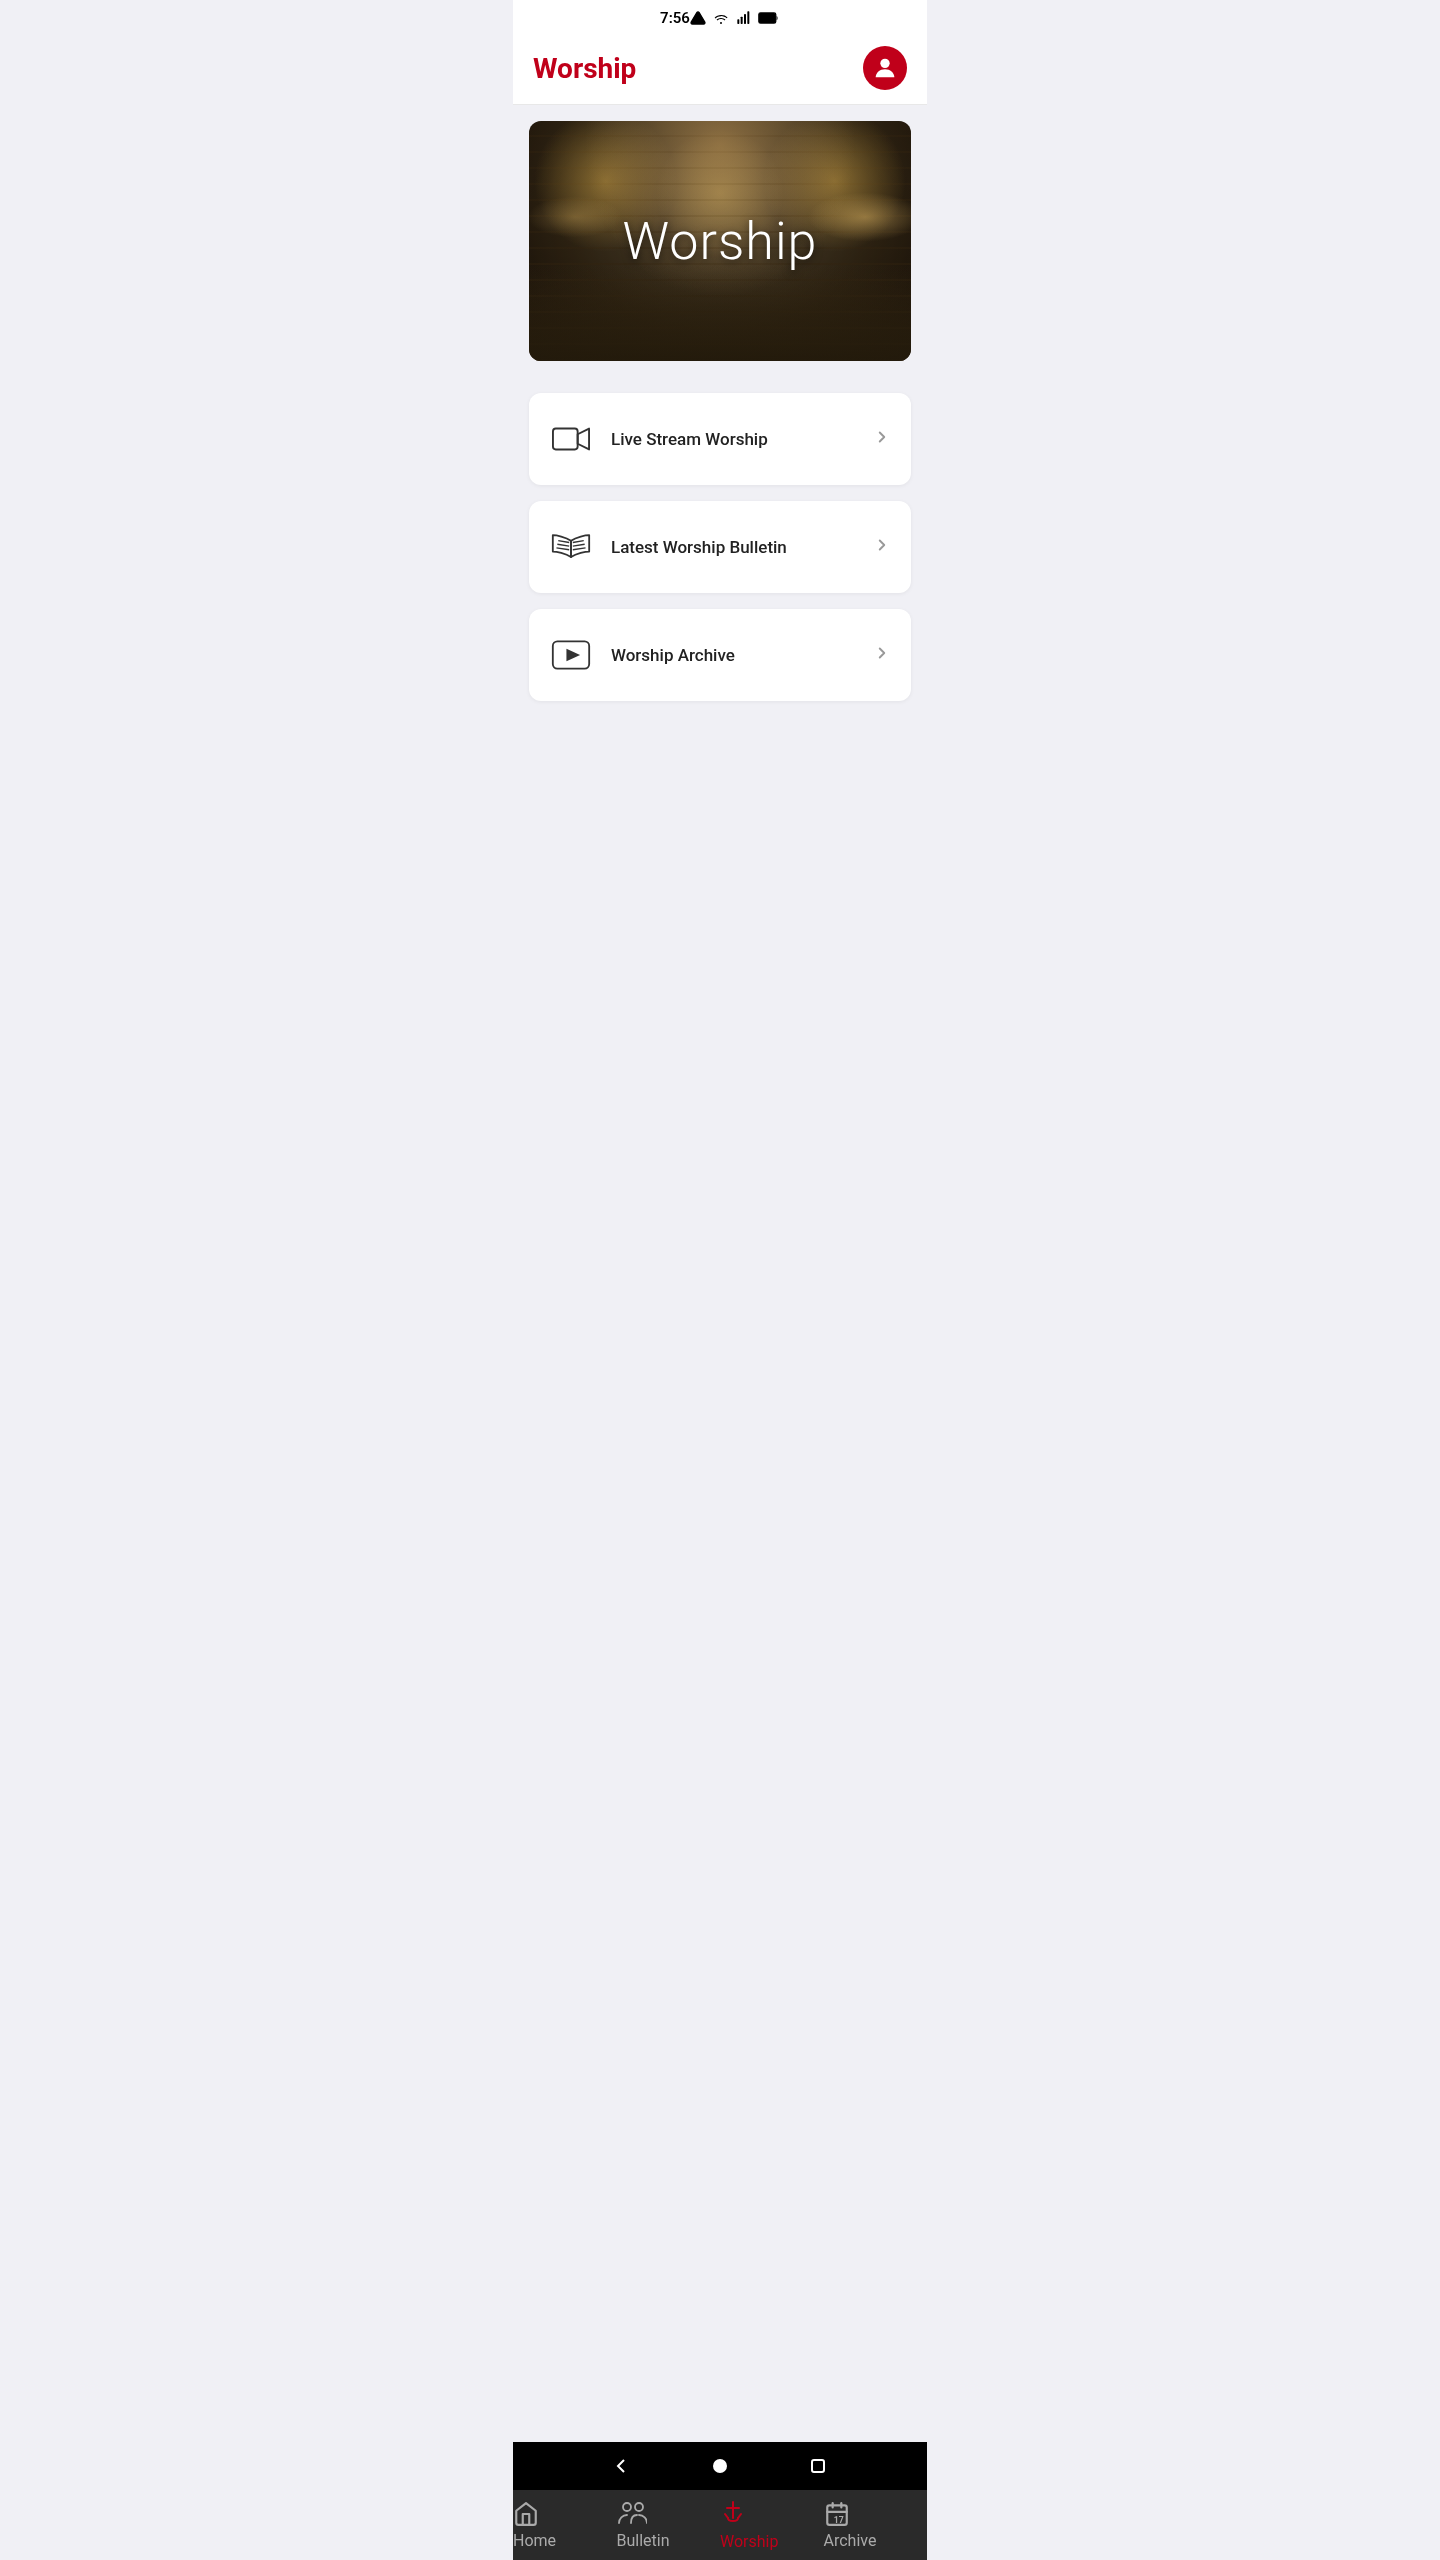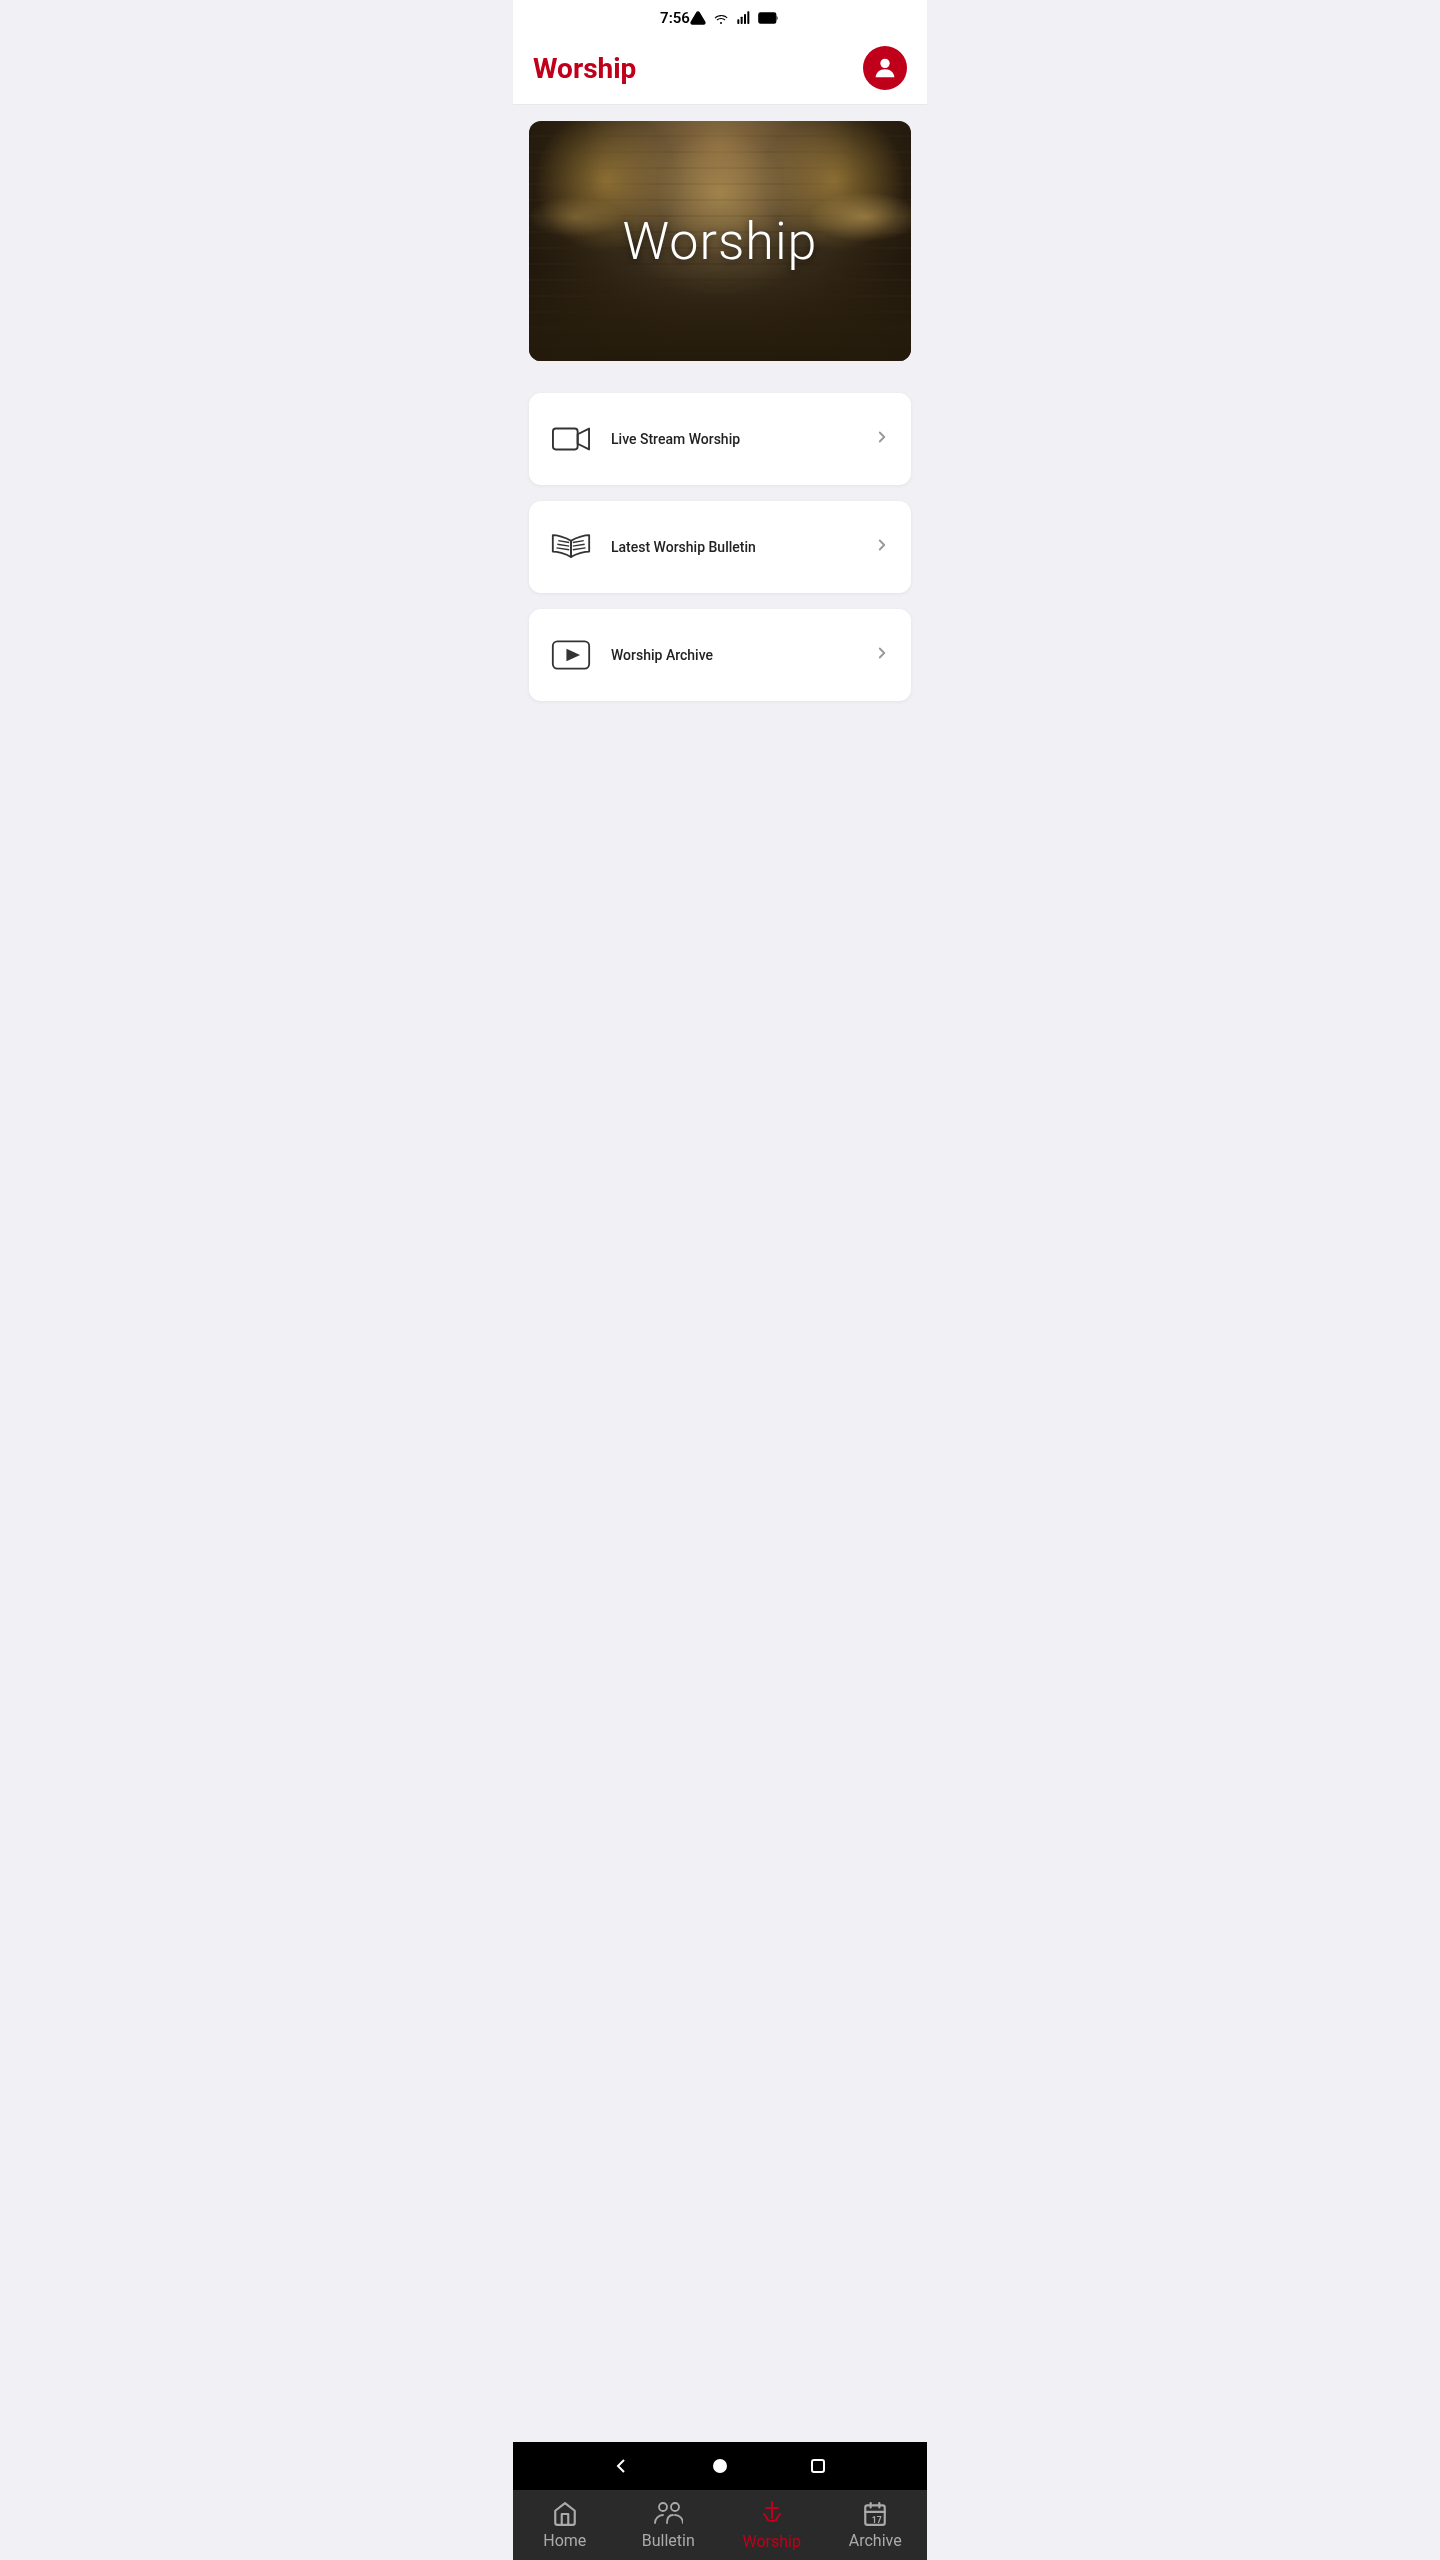--- a/index.html
+++ b/index.html
@@ -164,21 +164,21 @@
     .menu-icon {
       width: 44px;
       height: 44px;
       display: flex;
       align-items: center;
       justify-content: center;
       color: #333;
     }
 
     .menu-label {
-      font-size: 14px;
+      font-size: 17px;
       font-weight: 500;
       color: #222;
     }
 
     .chevron-right {
       color: #999;
     }
 
     
     .bottom-nav {
@@ -191,21 +191,21 @@
       display: flex;
       justify-content: space-around;
       align-items: center;
       padding: 10px 0 10px 0;
       height: 70px;
     }
 
     .nav-item {
       display: flex;
       flex-direction: column;
-      align-items: center;
+      align-items: flex-start;
       gap: 4px;
       cursor: pointer;
       flex: 1;
     }
 
     .nav-item-label {
       font-size: 16px;
       color: #aaa;
     }
 

